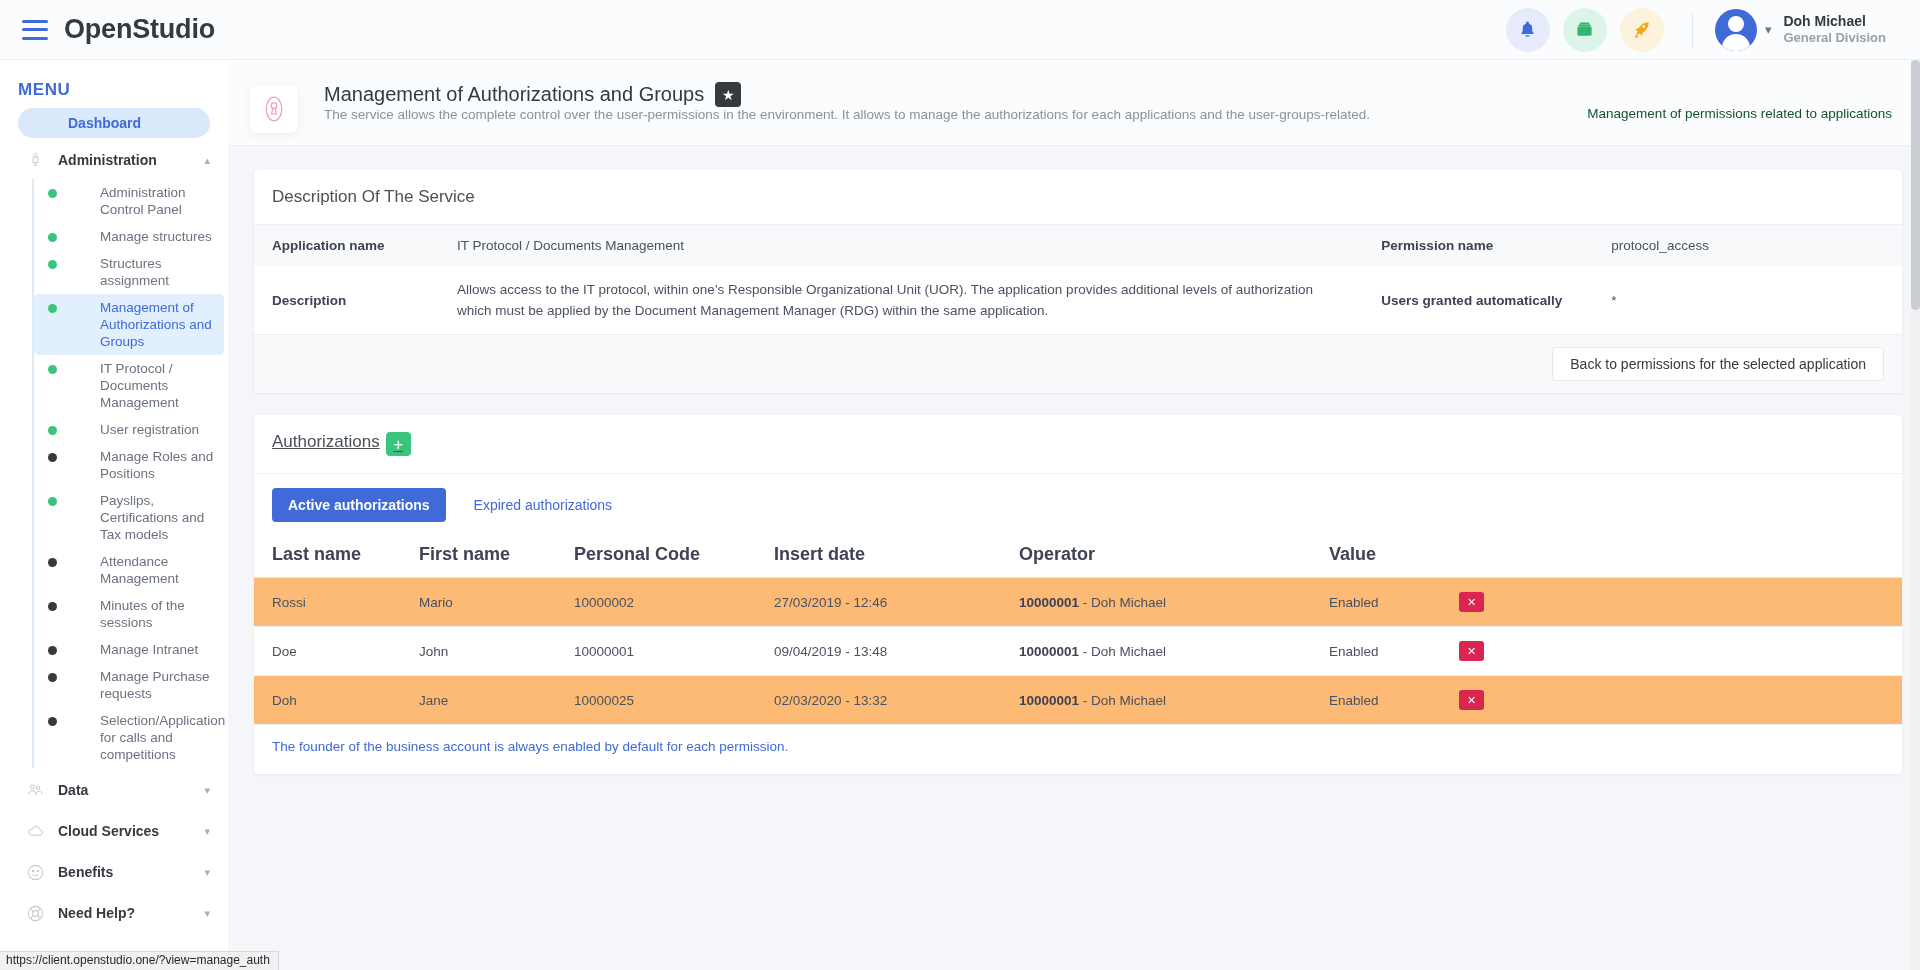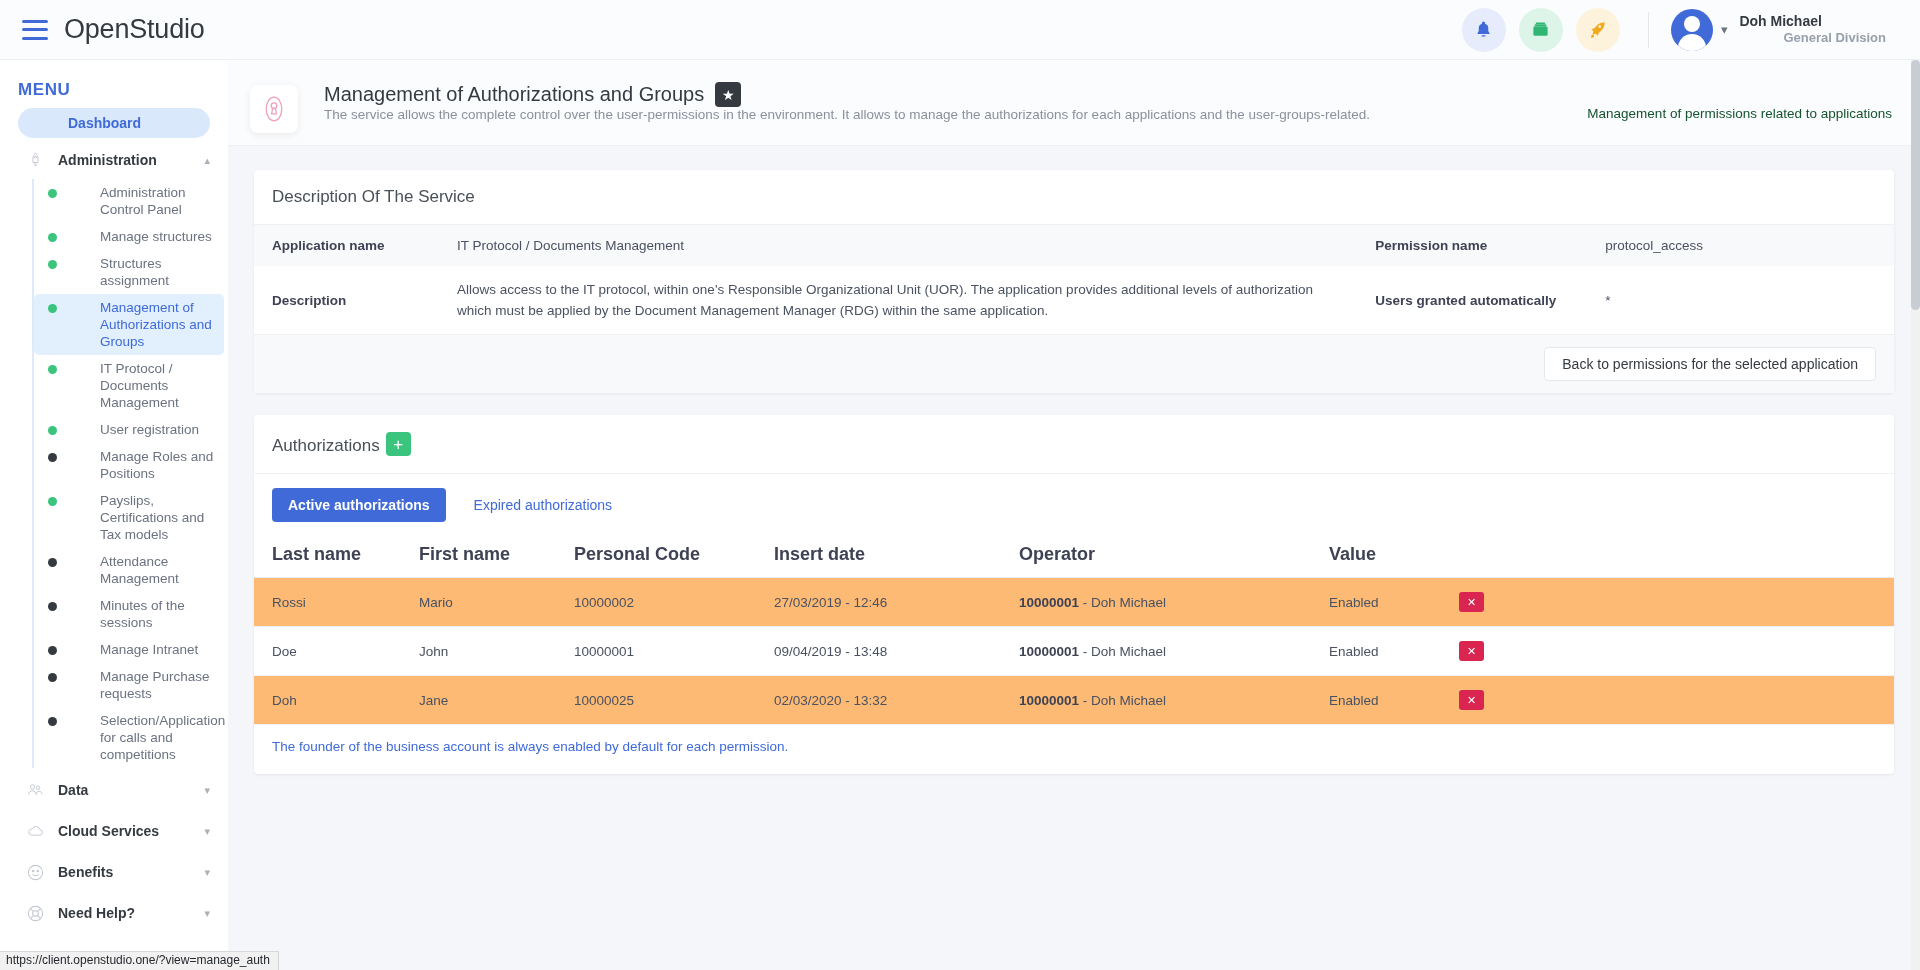--- a/index.html
+++ b/index.html
@@ -18,21 +18,21 @@
     border-bottom: 1px solid #eef0f4;
     z-index: 40;
   }
   .hamburger {
     margin-left: 22px; width: 26px; height: 20px;
     display: flex; flex-direction: column; justify-content: space-between;
     cursor: pointer;
   }
   .hamburger i { display: block; height: 3px; border-radius: 2px; background: #3f6ad8; }
   .brand {
-    margin-left: 16px; font-size: 27px; font-weight: 400;
+    margin-left: 16px; font-size: 27px; font-weight: 700;
     color: #343a40; letter-spacing: -0.2px;
   }
   .topbar-right {
     margin-left: auto; display: flex; align-items: center; padding-right: 34px;
   }
   .circ-btn {
     width: 44px; height: 44px; border-radius: 50%;
     display: flex; align-items: center; justify-content: center;
     margin-left: 13px; cursor: pointer;
   }
@@ -54,21 +54,21 @@
   }
   .avatar .body {
     position: absolute; bottom: 0; left: 7px;
     width: 28px; height: 17px; border-radius: 14px 14px 0 0; background: #fff;
   }
   .caret-down {
     margin: 0 12px 0 8px; color: #6c757d; font-size: 13px; cursor: pointer;
   }
   .user-meta { line-height: 1.25; }
   .user-name { font-size: 14px; font-weight: bold; color: #343a40; }
-  .user-div { font-size: 13px; color: #98a0ab; font-weight: bold; margin-left: 44px; }
+  .user-div { font-size: 13px; color: #98a0ab; font-weight: bold; }
 
   
   .sidebar {
     position: absolute; top: 60px; left: 0; width: 228px; height: 910px;
     background: #ffffff; z-index: 30;
     padding: 0 0 0 0; overflow: hidden;
   }
   .menu-label {
     font-size: 17px; font-weight: bold; color: #3f6ad8;
     letter-spacing: 0.6px; padding: 20px 0 8px 18px;
@@ -128,21 +128,21 @@
   .head-title-row { display: flex; align-items: center; }
   .head-title { font-size: 20px; color: #343a40; font-weight: 400; }
   .star-btn {
     width: 26px; height: 25px; background: #343a40; border-radius: 4px;
     display: flex; align-items: center; justify-content: center;
     margin-left: 11px; cursor: pointer; color: #fff; font-size: 14px;
   }
   .head-sub { font-size: 13.5px; color: #8b919b; }
   .head-right { font-size: 13.5px; color: #14532d; white-space: nowrap; padding-top: 24px; }
 
-  .content { padding: 24px 26px 0 26px; }
+  .content { padding: 24px 18px 0 26px; }
   .card {
     background: #fff; border-radius: 4px;
     box-shadow: 0 1px 3px rgba(0,0,0,0.07);
     margin-bottom: 22px;
   }
   .card-head {
     padding: 17px 18px; font-size: 17px; color: #495057; font-weight: 400;
     border-bottom: 1px solid #eef0f4;
   }
   .kv-table { width: 100%; border-collapse: collapse; }
@@ -154,21 +154,21 @@
   .foot-row {
     background: #f8f9fa; padding: 12px 18px;
     display: flex; justify-content: flex-end;
     border-top: 1px solid #eef0f4;
   }
   .btn-light {
     background: #fff; border: 1px solid #e6e8ec; border-radius: 4px;
     padding: 8px 17px; font-size: 14px; color: #343a40; cursor: pointer;
     font-family: "Liberation Sans", sans-serif;
   }
-  .card-head.with-add { display: flex; align-items: flex-end; }
+  .card-head.with-add { display: flex; align-items: flex-start; text-decoration: underline; }
   .add-btn {
     width: 25px; height: 24px; background: #3ac47d; border-radius: 4px;
     color: #fff; display: flex; align-items: center; justify-content: center;
     font-size: 17px; margin-left: 6px; cursor: pointer; line-height: 1;
   }
   .tabs { padding: 14px 18px 14px 18px; display: flex; align-items: center; }
   .tab {
     padding: 9px 16px; font-size: 14px; border-radius: 4px; cursor: pointer;
   }
   .tab.active { background: #3f6ad8; color: #fff; font-weight: bold; }

